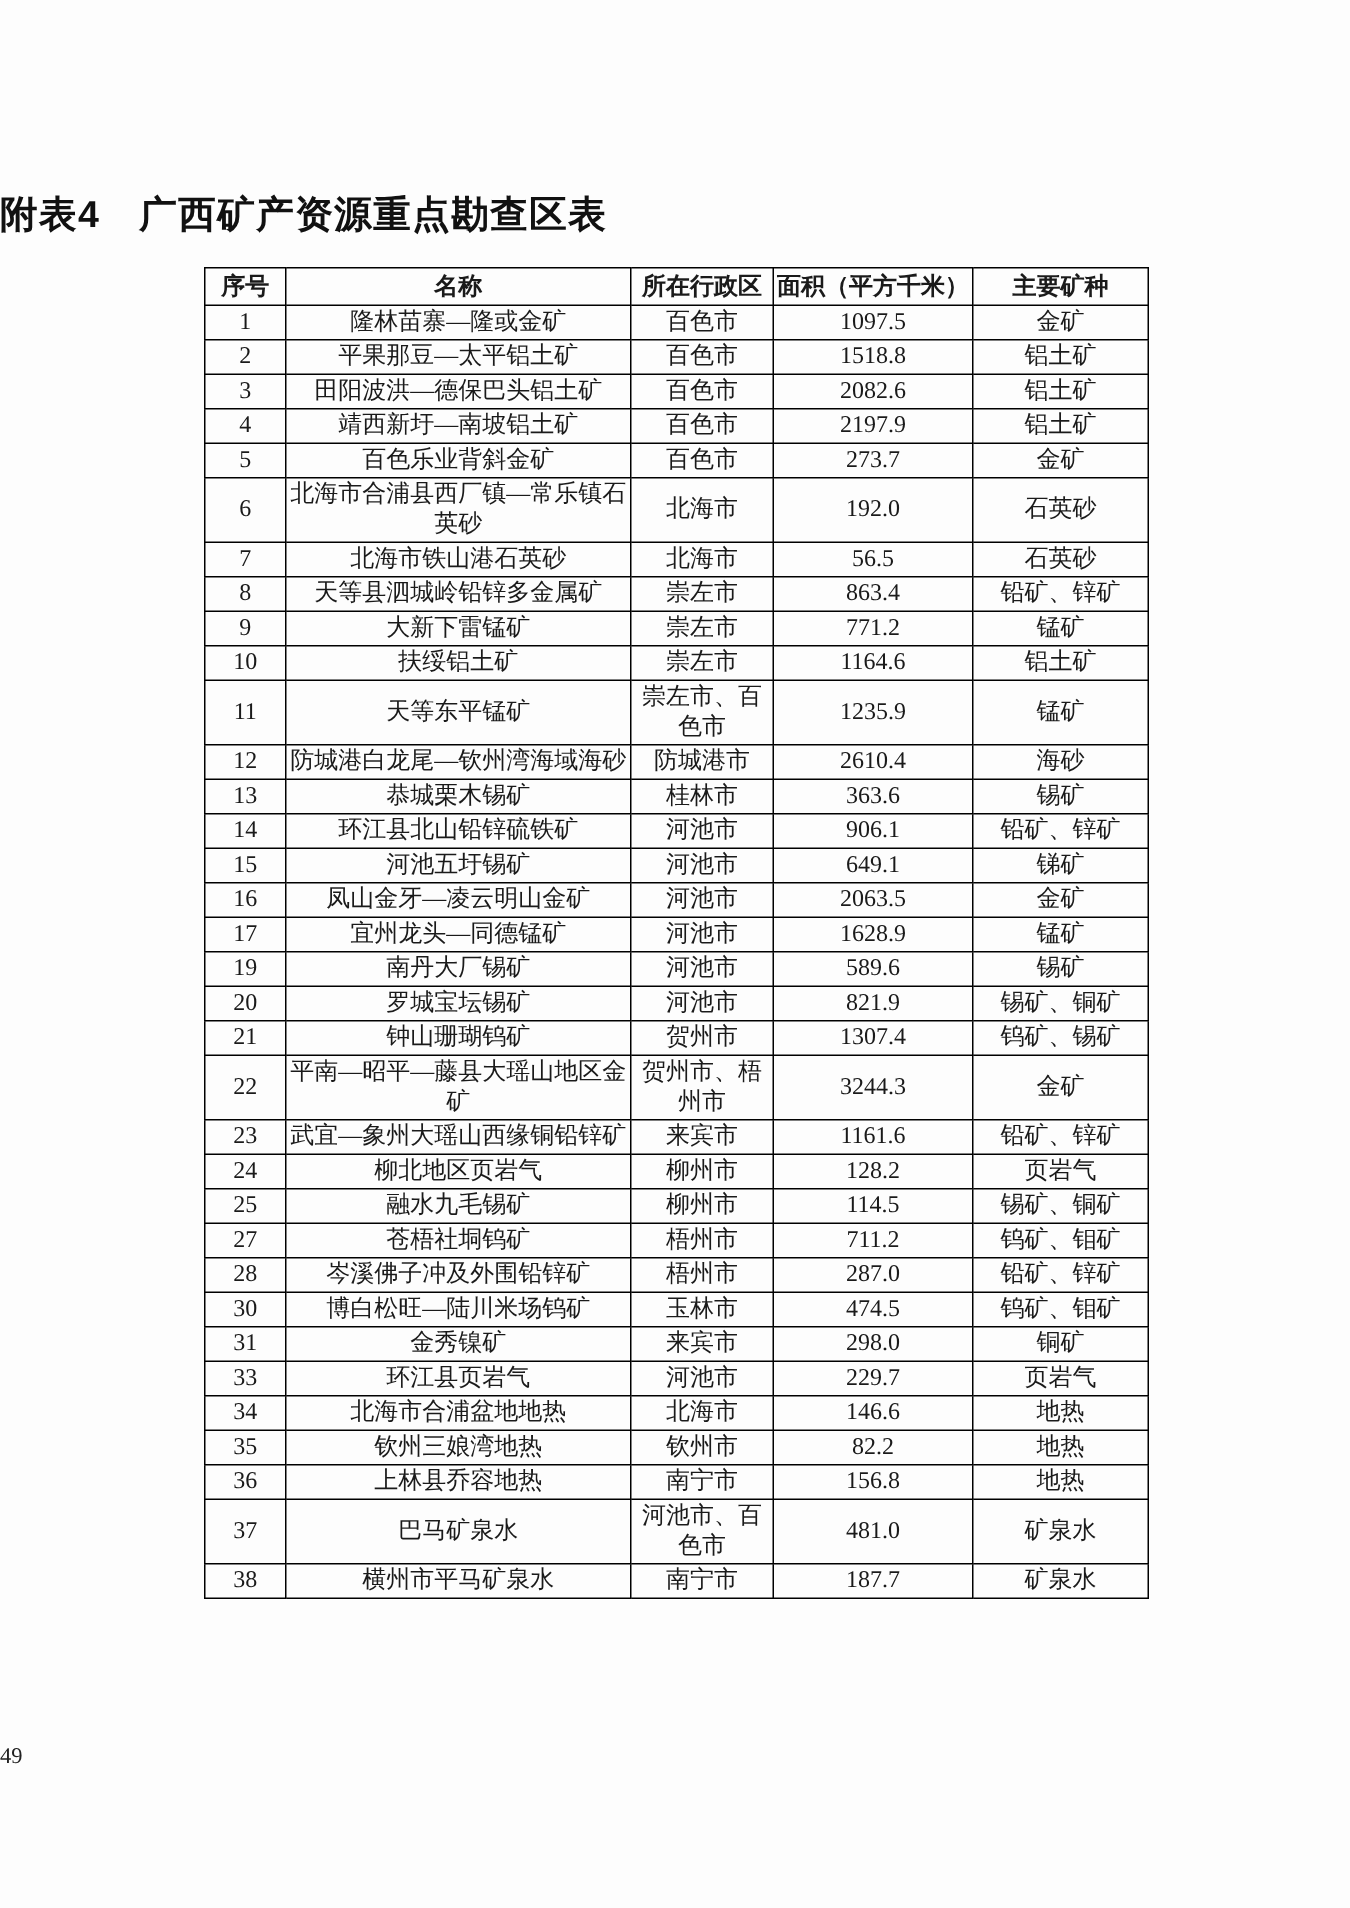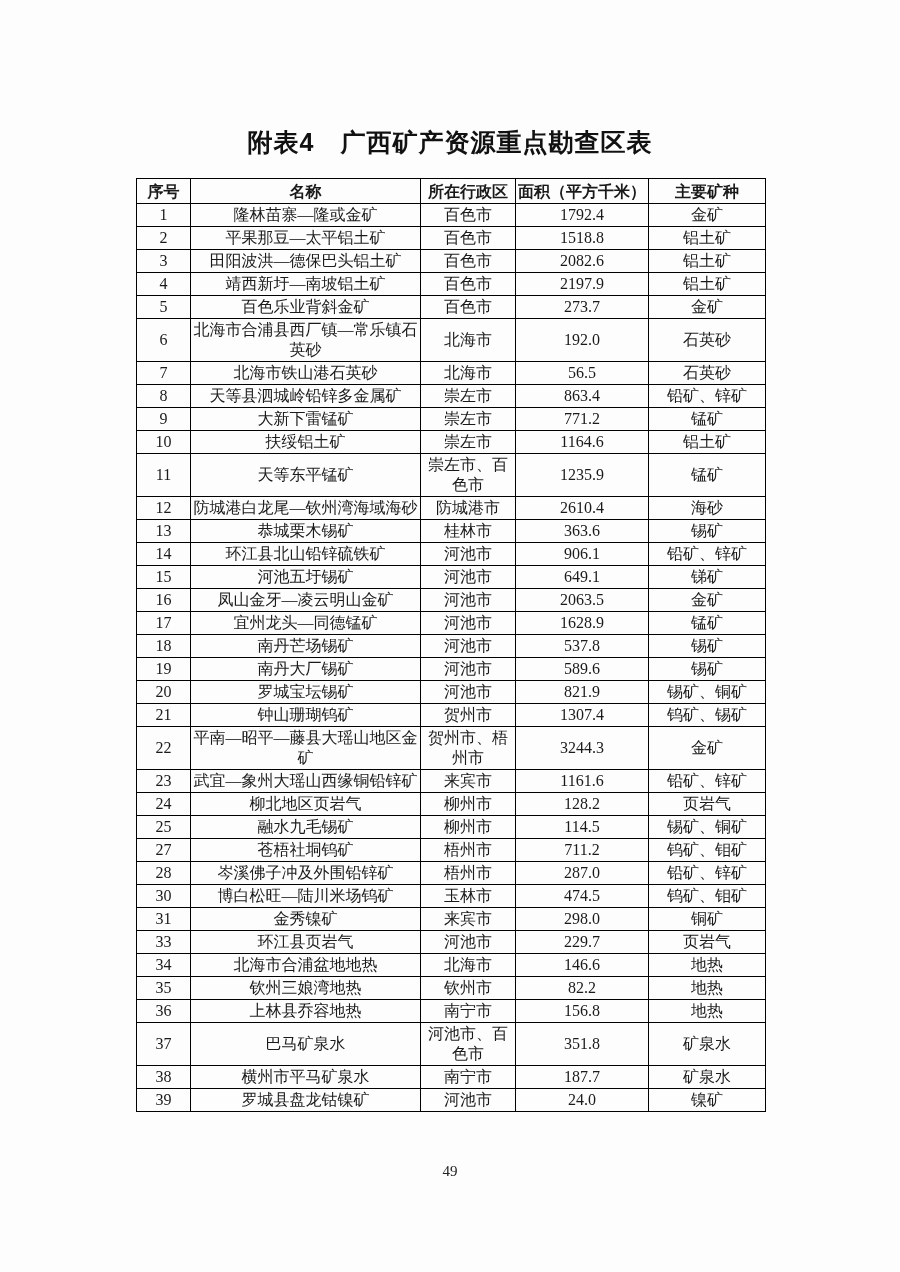--- a/index.html
+++ b/index.html
@@ -14,21 +14,20 @@
     background: #fdfdfd;
     color: #1a1a1a;
     font-family: "Liberation Serif", "DejaVu Serif", serif;
     overflow: hidden;
   }
   .doc-title {
     position: absolute;
     top: 126px;
     left: 0;
     width: 900px;
-    text-align: center;
     font-family: "Liberation Sans", "DejaVu Sans", sans-serif;
     font-weight: bold;
     font-size: 25px;
     letter-spacing: 1px;
     color: #111;
   }
   table.data-table {
     position: absolute;
     left: 136px;
     top: 178px;
@@ -61,21 +60,21 @@
   .col-index   { width: 54px; }
   .col-name    { width: 230px; }
   .col-region  { width: 95px; }
   .col-area    { width: 133px; }
   .col-mineral { width: 117px; }
   .page-number {
     position: absolute;
     top: 1163px;
     left: 0;
     width: 900px;
-    text-align: center;
+    text-align: left;
     font-size: 15px;
     color: #222;
   }
 </style>
 </head>
 <body>
 
 <div class="document-page">
 
   <div class="doc-title">附表4　广西矿产资源重点勘查区表</div>
@@ -95,21 +94,21 @@
           <th>所在行政区</th>
           <th>面积（平方千米）</th>
           <th>主要矿种</th>
         </tr>
       </thead>
     <tbody>
         <tr>
           <td>1</td>
           <td>隆林苗寨—隆或金矿</td>
           <td>百色市</td>
-          <td>1792.4</td>
+          <td>1097.5</td>
           <td>金矿</td>
         </tr>
         <tr>
           <td>2</td>
           <td>平果那豆—太平铝土矿</td>
           <td>百色市</td>
           <td>1518.8</td>
           <td>铝土矿</td>
         </tr>
         <tr>
@@ -211,27 +210,20 @@
           <td>金矿</td>
         </tr>
         <tr>
           <td>17</td>
           <td>宜州龙头—同德锰矿</td>
           <td>河池市</td>
           <td>1628.9</td>
           <td>锰矿</td>
         </tr>
         <tr>
-          <td>18</td>
-          <td>南丹芒场锡矿</td>
-          <td>河池市</td>
-          <td>537.8</td>
-          <td>锡矿</td>
-        </tr>
-        <tr>
           <td>19</td>
           <td>南丹大厂锡矿</td>
           <td>河池市</td>
           <td>589.6</td>
           <td>锡矿</td>
         </tr>
         <tr>
           <td>20</td>
           <td>罗城宝坛锡矿</td>
           <td>河池市</td>
@@ -326,35 +318,28 @@
           <td>36</td>
           <td>上林县乔容地热</td>
           <td>南宁市</td>
           <td>156.8</td>
           <td>地热</td>
         </tr>
         <tr>
           <td>37</td>
           <td>巴马矿泉水</td>
           <td>河池市、百色市</td>
-          <td>351.8</td>
+          <td>481.0</td>
           <td>矿泉水</td>
         </tr>
         <tr>
           <td>38</td>
           <td>横州市平马矿泉水</td>
           <td>南宁市</td>
           <td>187.7</td>
           <td>矿泉水</td>
         </tr>
-        <tr>
-          <td>39</td>
-          <td>罗城县盘龙钴镍矿</td>
-          <td>河池市</td>
-          <td>24.0</td>
-          <td>镍矿</td>
-        </tr>
       </tbody>
   </table>
 
   <div class="page-number">49</div>
 
 </div>
 
 </body></html>

